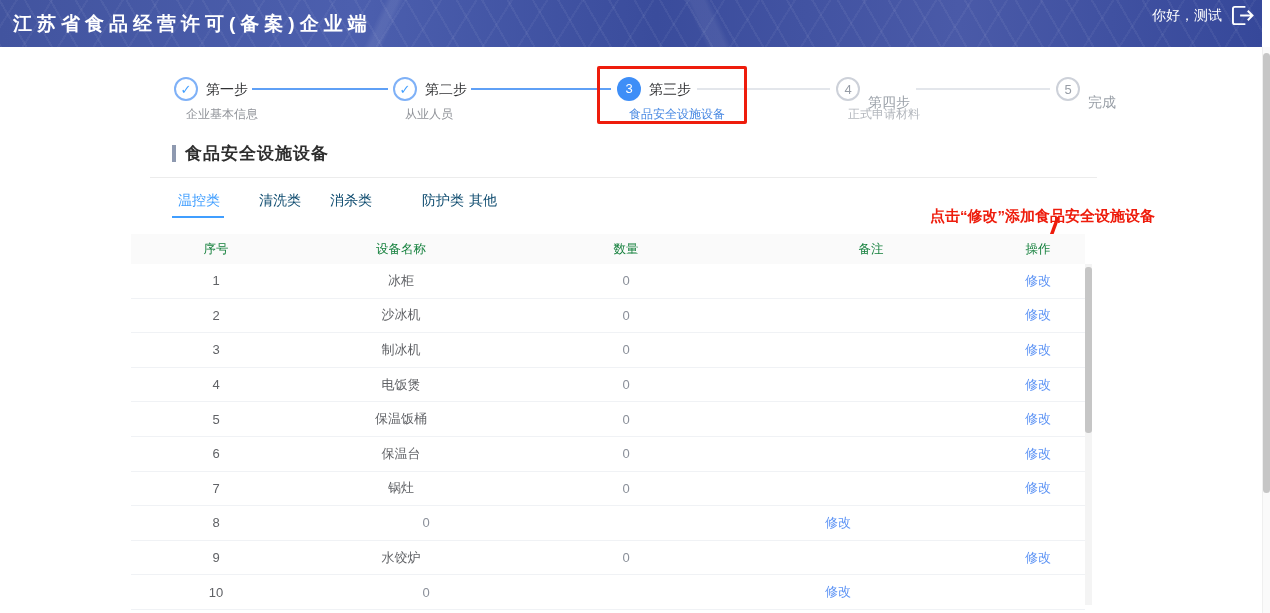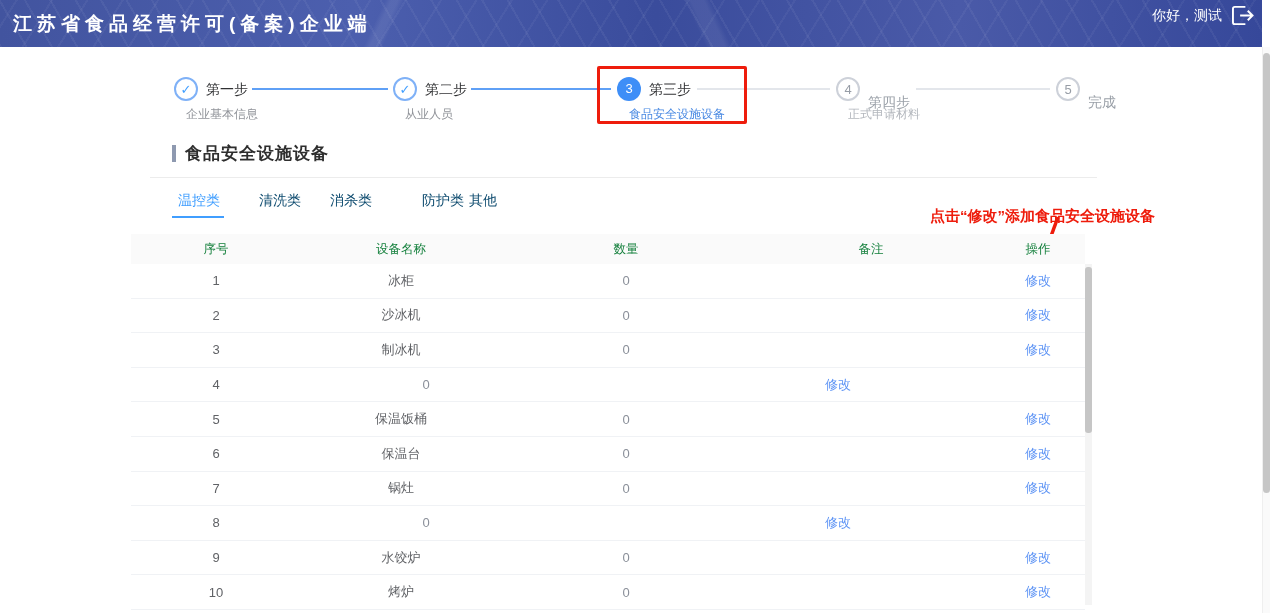--- a/index.html
+++ b/index.html
@@ -201,20 +201,21 @@
       </div>
       <div class="trow">
         <div class="cell c1">3</div>
         <div class="cell c2">制冰机</div>
         <div class="cell c3 qty">0</div>
         <div class="cell c4"></div>
         <div class="cell c5"><a class="modify-link">修改</a></div>
       </div>
       <div class="trow">
         <div class="cell c1">4</div>
+        <div class="cell c2">电饭煲</div>
         <div class="cell c3 qty">0</div>
         <div class="cell c4"></div>
         <div class="cell c5"><a class="modify-link">修改</a></div>
       </div>
       <div class="trow">
         <div class="cell c1">5</div>
         <div class="cell c2">保温饭桶</div>
         <div class="cell c3 qty">0</div>
         <div class="cell c4"></div>
         <div class="cell c5"><a class="modify-link">修改</a></div>
@@ -241,21 +242,20 @@
       </div>
       <div class="trow">
         <div class="cell c1">9</div>
         <div class="cell c2">水饺炉</div>
         <div class="cell c3 qty">0</div>
         <div class="cell c4"></div>
         <div class="cell c5"><a class="modify-link">修改</a></div>
       </div>
       <div class="trow">
         <div class="cell c1">10</div>
-        <div class="cell c2">烤炉</div>
         <div class="cell c3 qty">0</div>
         <div class="cell c4"></div>
         <div class="cell c5"><a class="modify-link">修改</a></div>
       </div>
   </div>
 </div>
 
 <div class="table-scrollbar">
   <div class="thumb"></div>
 </div>

